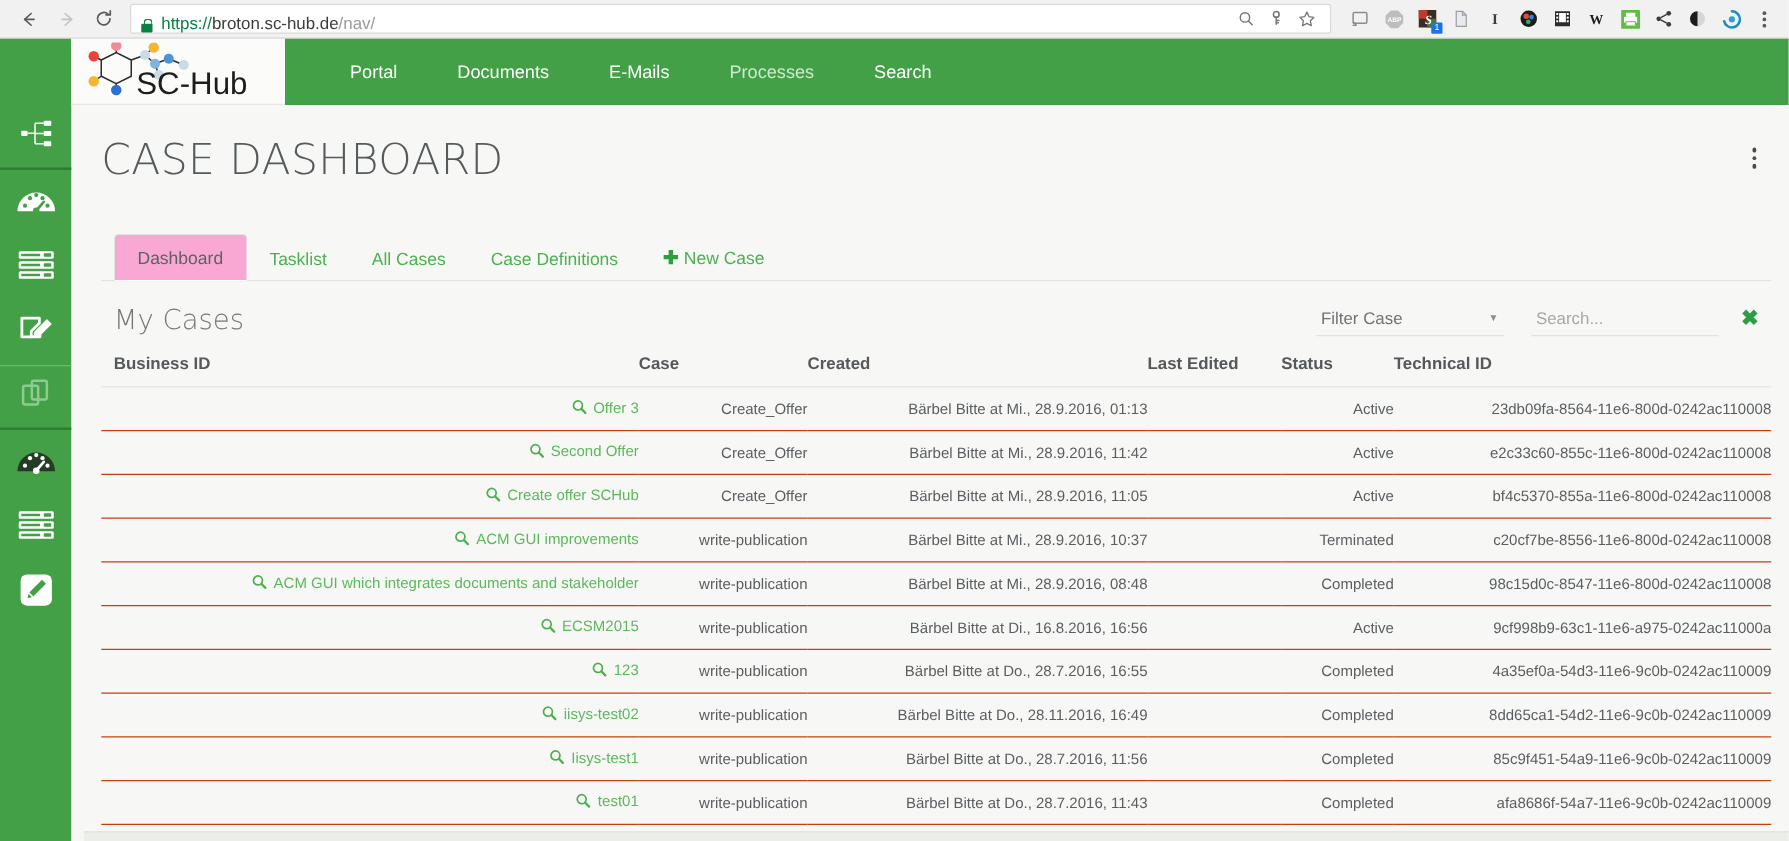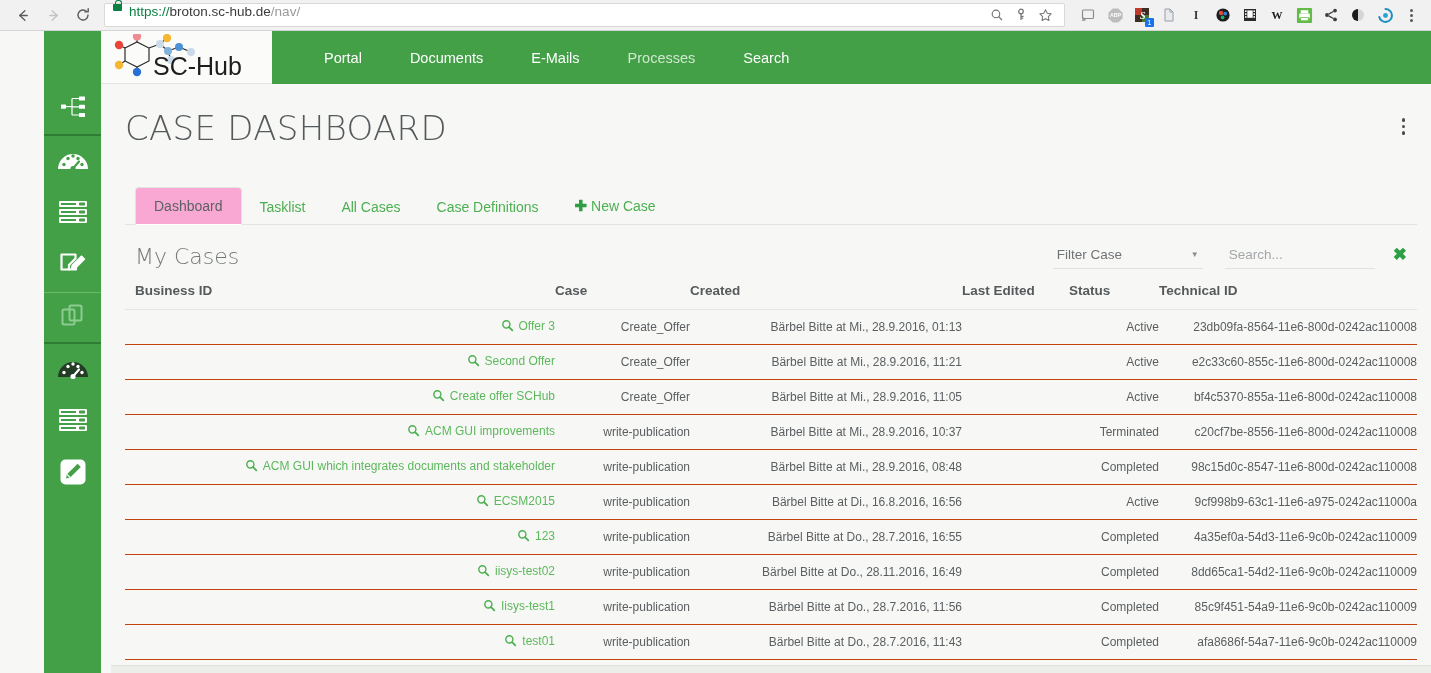--- a/index.html
+++ b/index.html
@@ -31,21 +31,21 @@
   .nav-btn.reload { font-size: 16px; color: #5a5a5a; }
 
   .url-box {
     flex: 1;
     height: 24px;
     background: #ffffff;
     border: 1px solid #d9d9d9;
     border-radius: 2px;
     margin: 0 6px 0 6px;
     display: flex;
-    align-items: flex-start;
+    align-items: flex-end;
     padding: 0 8px;
     min-width: 0;
   }
   .lock-icon {
     width: 9px; height: 7px;
     background: #0b8043;
     border-radius: 1px;
     position: relative;
     margin-right: 7px;
     flex: 0 0 auto;
@@ -94,21 +94,21 @@
     font-family: "Liberation Sans", sans-serif;
   }
   .kebab-browser {
     width: 24px; height: 26px;
     display: flex; flex-direction: column;
     align-items: center; justify-content: center; gap: 2px;
   }
   .kebab-browser i { width: 3px; height: 3px; border-radius: 50%; background: #5a5a5a; display:block;}
 
   
-  .app { display: flex; height: 642px; padding-left: 44px; }
+  .app { display: flex; height: 642px; }
   .sidebar {
     width: 57px;
     background: #43a047;
     flex: 0 0 57px;
     padding-top: 53px;
   }
   .side-item {
     height: 52px;
     display: flex; align-items: center; justify-content: center;
     position: relative;
@@ -635,21 +635,21 @@
               <td></td>
               <td>Active</td>
               <td>23db09fa-8564-11e6-800d-0242ac110008</td>
             </tr>
             <tr>
               <td class="biz"><span class="mag"><svg width="13" height="13" viewBox="0 0 16 16">
                     <circle cx="6.6" cy="6.6" r="4.4" stroke="#4caf50" stroke-width="1.7" fill="none"></circle>
                     <path d="M9.9 9.9l4 4" stroke="#4caf50" stroke-width="2.2" stroke-linecap="round"></path>
                   </svg></span><a href="#">Second Offer</a></td>
               <td>Create_Offer</td>
-              <td>Bärbel Bitte at Mi., 28.9.2016, 11:21</td>
+              <td>Bärbel Bitte at Mi., 28.9.2016, 11:42</td>
               <td></td>
               <td>Active</td>
               <td>e2c33c60-855c-11e6-800d-0242ac110008</td>
             </tr>
             <tr>
               <td class="biz"><span class="mag"><svg width="13" height="13" viewBox="0 0 16 16">
                     <circle cx="6.6" cy="6.6" r="4.4" stroke="#4caf50" stroke-width="1.7" fill="none"></circle>
                     <path d="M9.9 9.9l4 4" stroke="#4caf50" stroke-width="2.2" stroke-linecap="round"></path>
                   </svg></span><a href="#">Create offer SCHub</a></td>
               <td>Create_Offer</td>

